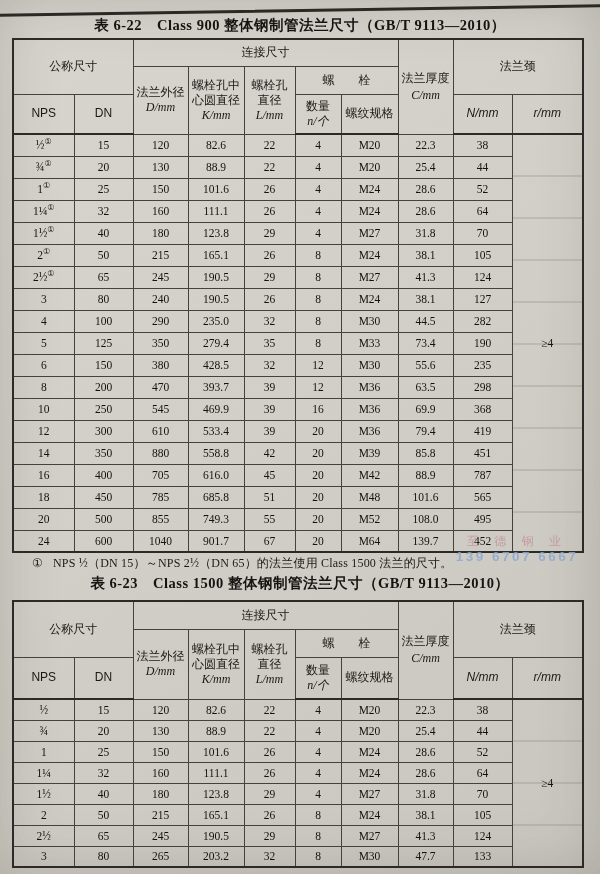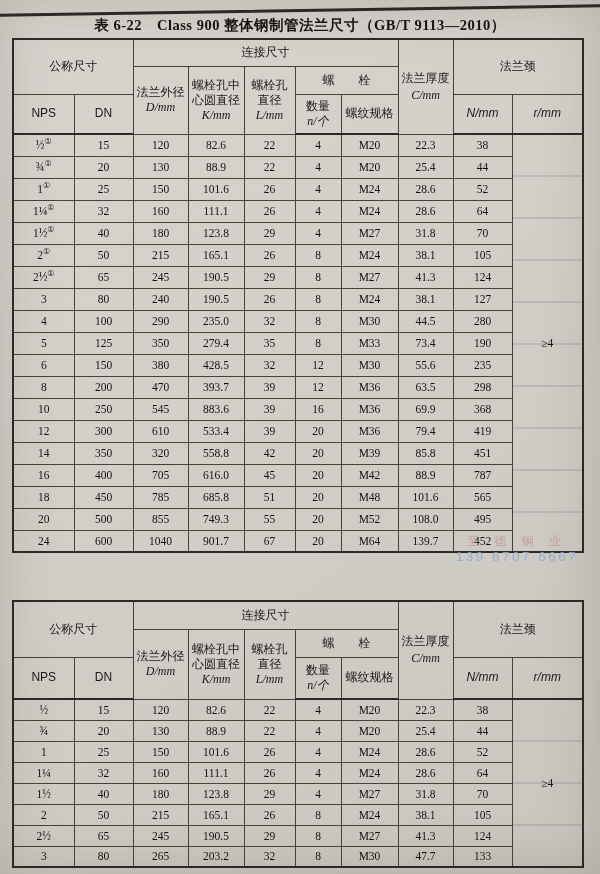--- a/index.html
+++ b/index.html
@@ -237,21 +237,21 @@
         </tr>
         <tr>
           <td>4</td>
           <td>100</td>
           <td>290</td>
           <td>235.0</td>
           <td>32</td>
           <td>8</td>
           <td>M30</td>
           <td>44.5</td>
-          <td>280</td>
+          <td>282</td>
         </tr>
         <tr>
           <td>5</td>
           <td>125</td>
           <td>350</td>
           <td>279.4</td>
           <td>35</td>
           <td>8</td>
           <td>M33</td>
           <td>73.4</td>
@@ -276,42 +276,42 @@
           <td>39</td>
           <td>12</td>
           <td>M36</td>
           <td>63.5</td>
           <td>298</td>
         </tr>
         <tr>
           <td>10</td>
           <td>250</td>
           <td>545</td>
-          <td>883.6</td>
+          <td>469.9</td>
           <td>39</td>
           <td>16</td>
           <td>M36</td>
           <td>69.9</td>
           <td>368</td>
         </tr>
         <tr>
           <td>12</td>
           <td>300</td>
           <td>610</td>
           <td>533.4</td>
           <td>39</td>
           <td>20</td>
           <td>M36</td>
           <td>79.4</td>
           <td>419</td>
         </tr>
         <tr>
           <td>14</td>
           <td>350</td>
-          <td>320</td>
+          <td>880</td>
           <td>558.8</td>
           <td>42</td>
           <td>20</td>
           <td>M39</td>
           <td>85.8</td>
           <td>451</td>
         </tr>
         <tr>
           <td>16</td>
           <td>400</td>
@@ -352,26 +352,30 @@
           <td>901.7</td>
           <td>67</td>
           <td>20</td>
           <td>M64</td>
           <td>139.7</td>
           <td>452</td>
         </tr>
       </tbody>
   </table>
 
+  <div class="footnote">
+    <span class="fn-marker">①</span><span>NPS ½（DN 15）～NPS 2½（DN 65）的法兰使用 Class 1500 法兰的尺寸。</span>
+  </div>
 
   <div class="watermark">
     <div class="wm-1" style="color: rgb(192, 141, 146);">至 德 钢 业</div>
-    <div class="wm-2" style="color: rgb(141, 169, 206);">139 6707 6667</div>
+    <div class="wm-2" style="color: rgb(141, 169, 206); font-weight: bold;">139 6707 6667</div>
   </div>
 
+  <div class="tbl-title t2">表 6-23　Class 1500 整体钢制管法兰尺寸（GB/T 9113—2010）</div>
 
   <table class="ftable t2">
     <colgroup>
       <col style="width:61px">
         <col style="width:59px">
         <col style="width:55px">
       <col style="width:56px">
         <col style="width:51px">
         <col style="width:46px">
       <col style="width:57px">

